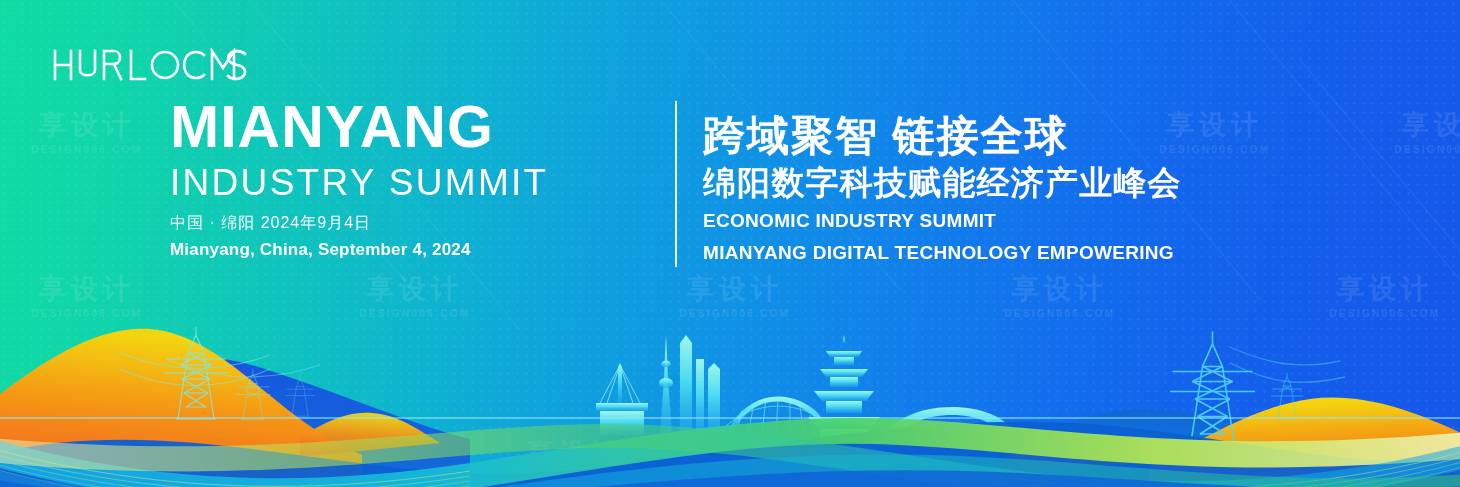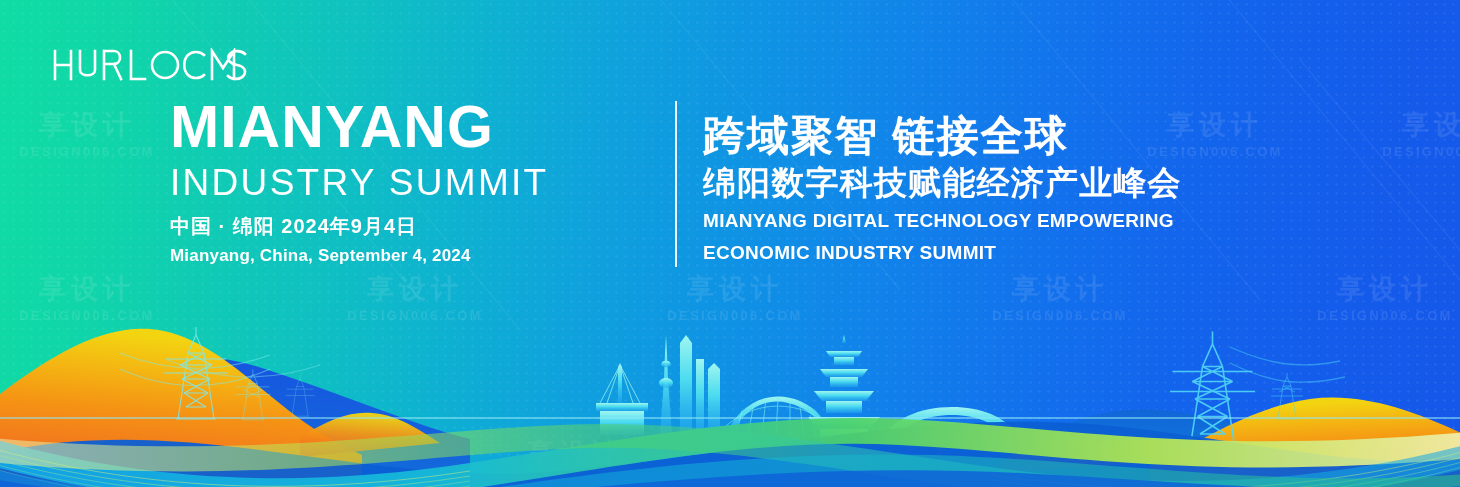--- a/index.html
+++ b/index.html
@@ -20,21 +20,21 @@
     opacity:.85;pointer-events:none;
   }
   .streaks{position:absolute;inset:0;pointer-events:none;opacity:.5;}
   
   .wm-layer{position:absolute;inset:0;pointer-events:none;}
   .wm{
     position:absolute;text-align:center;color:rgba(255,255,255,.10);
     user-select:none;
   }
   .wm .wm-cn{font-size:27px;letter-spacing:5px;font-weight:700;line-height:1;}
-  .wm .wm-en{font-size:13px;letter-spacing:2.3px;margin-top:5px;font-weight:700;}
+  .wm .wm-en{font-size:10px;letter-spacing:2.3px;margin-top:5px;font-weight:700;}
 
   
   .logo{
     position:absolute;left:52px;top:48px;
     color:#fff;font-size:31px;font-weight:400;letter-spacing:1.5px;
     line-height:1;white-space:nowrap;
   }
   .logo svg{display:block;}
 
   
@@ -44,21 +44,21 @@
   }
   .t-main{
     font-size:59px;font-weight:700;letter-spacing:1px;line-height:.98;
     white-space:nowrap;
   }
   .t-sub{
     font-size:37px;font-weight:300;letter-spacing:2.3px;line-height:1.12;
     margin-top:5px;white-space:nowrap;
   }
   .t-cn{
-    font-size:20px;font-weight:700;letter-spacing:1px;margin-top:10px;
+    font-size:16px;font-weight:400;letter-spacing:1px;margin-top:10px;
     white-space:nowrap;
   }
   .t-en{
     font-size:17px;font-weight:700;letter-spacing:.2px;margin-top:6px;
     white-space:nowrap;
   }
   
   .divider{
     position:absolute;left:675px;top:101px;width:2px;height:166px;
     background:rgba(255,255,255,.92);
@@ -372,17 +372,17 @@
     <div class="t-sub">INDUSTRY SUMMIT</div>
     <div class="t-cn">中国 · 绵阳  2024年9月4日</div>
     <div class="t-en">Mianyang, China, September 4, 2024</div>
   </div>
 
   <div class="divider"></div>
 
   <div class="title-right">
     <div class="r-cn1">跨域聚智  链接全球</div>
     <div class="r-cn2">绵阳数字科技赋能经济产业峰会</div>
+    <div class="r-en">ECONOMIC INDUSTRY SUMMIT</div>
     <div class="r-en">MIANYANG DIGITAL TECHNOLOGY EMPOWERING</div>
-    <div class="r-en">ECONOMIC INDUSTRY SUMMIT</div>
   </div>
 
 </div>
 
 </body></html>

